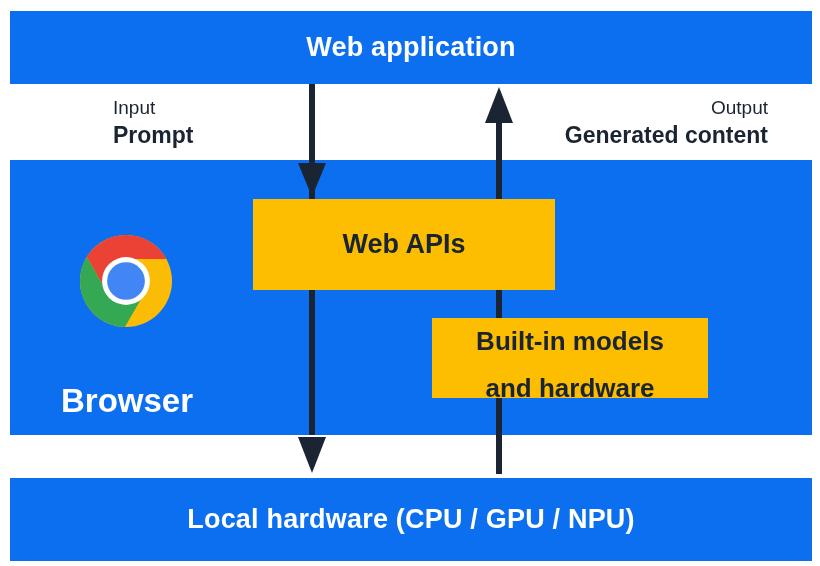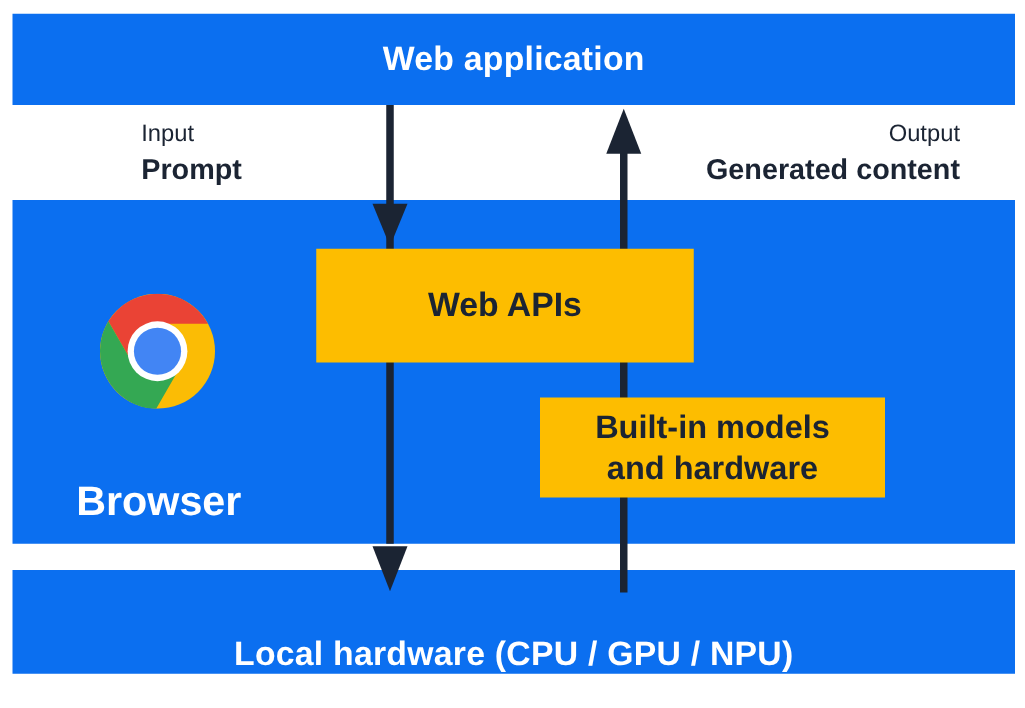--- a/index.html
+++ b/index.html
@@ -34,21 +34,21 @@
   }
   .band-label {
     color: var(--white);
     font-size: 27px;
     font-weight: bold;
     letter-spacing: 0.2px;
     white-space: nowrap;
   }
   #top-bar { top: 11px; height: 73px; }
   #mid-section { top: 160px; height: 275px; }
-  #bottom-bar { top: 456px; height: 83px; align-items: flex-end; }
+  #bottom-bar { top: 478px; height: 83px; }
 
   .io-label { position: absolute; top: 94px; color: var(--navy); z-index: 1; }
   .io-caption { font-size: 19px; font-weight: normal; line-height: 27px; }
   .io-value   { font-size: 23px; font-weight: bold;   line-height: 29px; }
   #input-label  { left: 113px; text-align: left; }
   #output-label { right: 52px; text-align: right; }
 
   
   .arrow-line {
     position: absolute;
@@ -80,21 +80,21 @@
     text-align: center;
   }
   .yellow-box .box-label {
     color: var(--navy);
     font-weight: bold;
     white-space: nowrap;
   }
   #web-apis-box { left: 253px; top: 199px; width: 302px; height: 91px; }
   #web-apis-box .box-label { font-size: 27px; }
   #builtin-box { left: 432px; top: 318px; width: 276px; height: 80px; }
-  #builtin-box .box-label { font-size: 26px; line-height: 33px; }
+  #builtin-box .box-label { font-size: 26px; line-height: 33px; margin-top: 14px; }
 
   #chrome-logo {
     position: absolute;
     left: 80px; top: 235px;
     width: 92px; height: 92px;
     z-index: 3;
   }
   #browser-label {
     position: absolute;
     left: 61px; top: 340px;

